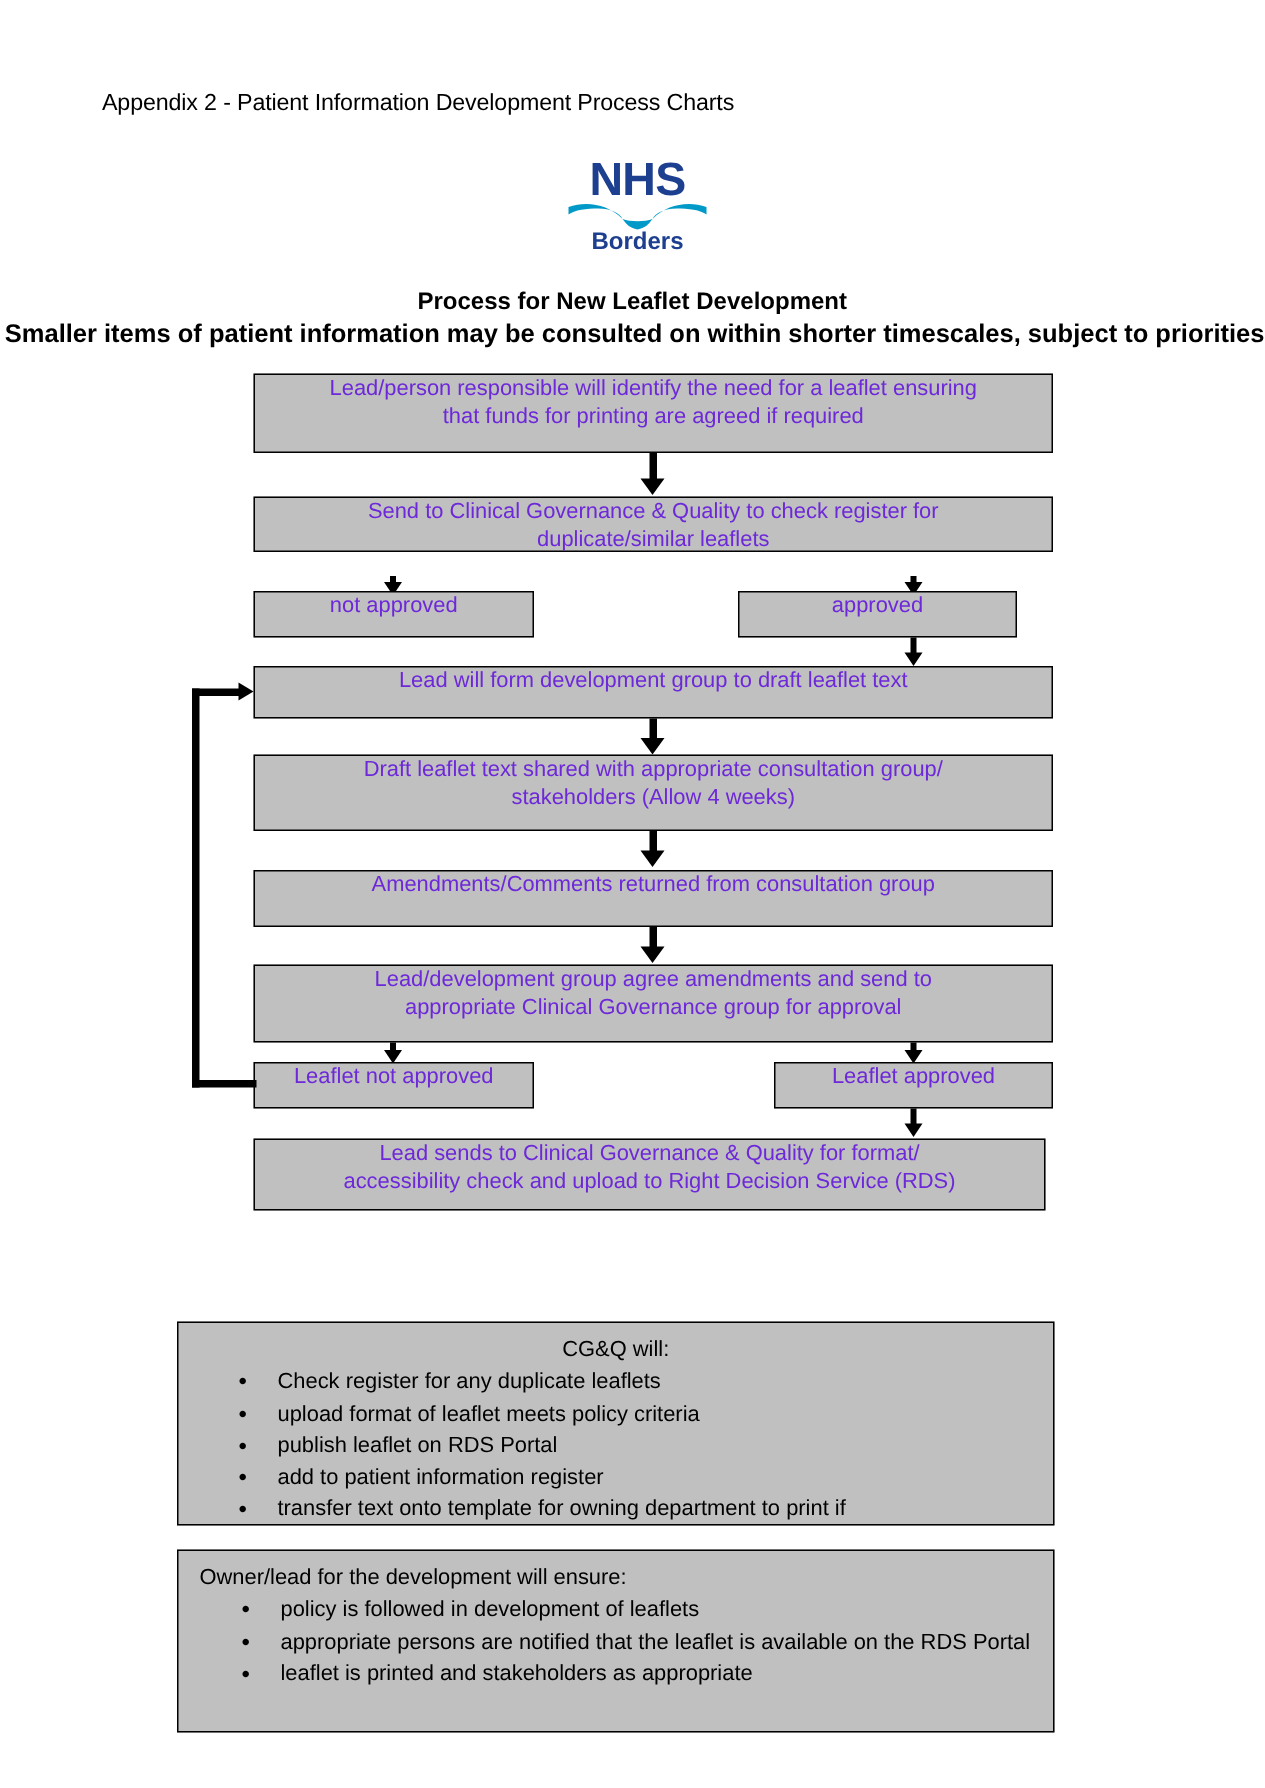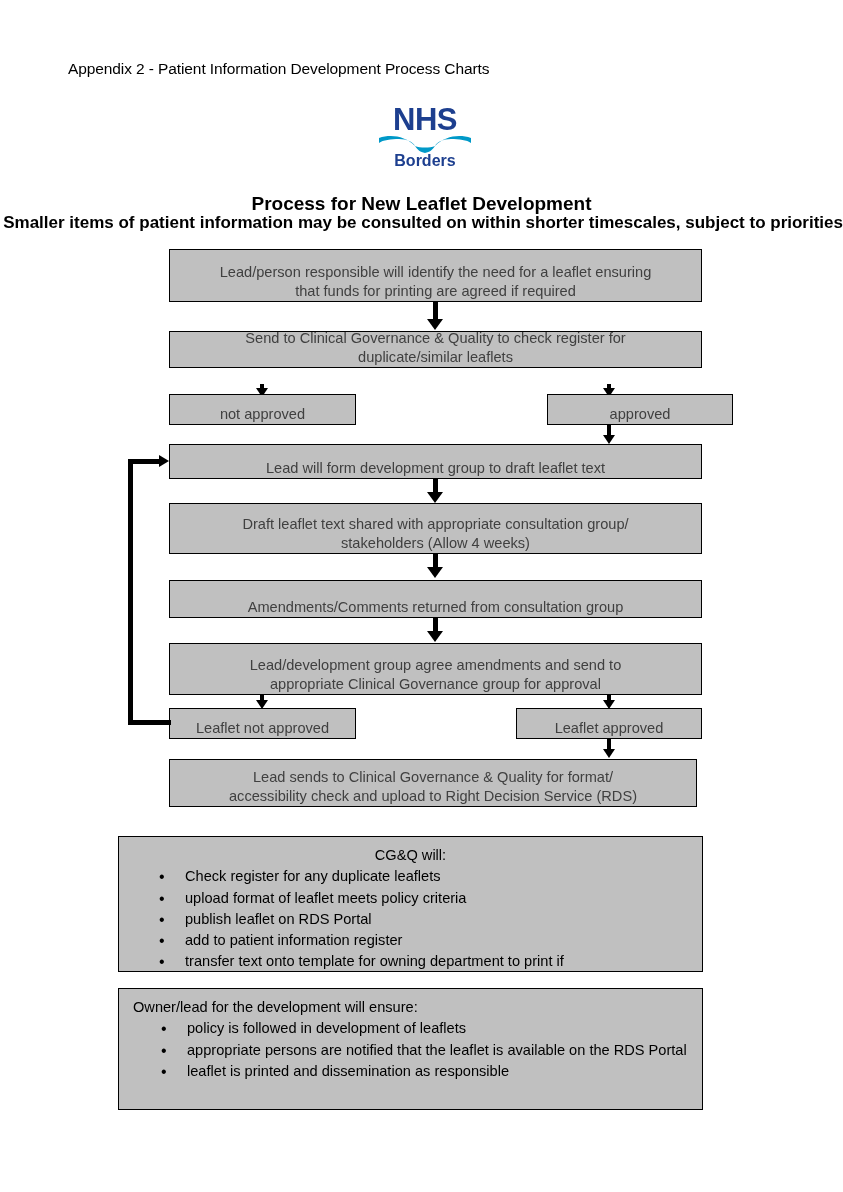--- a/index.html
+++ b/index.html
@@ -35,59 +35,60 @@
     height: 72px;
   }
   .nhs-logo svg { display: block; }
 
   .process-title {
     position: absolute;
     left: 0;
     top: 193px;
     width: 843px;
     text-align: center;
-    font-size: 19px;
+    font-size: 16px;
     font-weight: bold;
   }
   .process-subtitle {
     position: absolute;
     left: 0;
     top: 213px;
     width: 843px;
     text-align: right;
     font-size: 17px;
     font-weight: bold;
   }
 
   
   .fbox {
     position: absolute;
     background: #c0c0c0;
     border: 1.6px solid #000000;
     box-sizing: border-box;
     display: flex;
-    align-items: flex-end;
+    align-items: flex-start;
     justify-content: center;
     text-align: center;
     font-size: 14.6px;
     line-height: 1.32;
     padding: 0 8px;
-    color: #404040;
+    color: #6d28d9;
   }
   .fbox span { display: block; }
 
   
   .ibox {
     position: absolute;
     background: #c0c0c0;
     border: 1.6px solid #000000;
     box-sizing: border-box;
     font-size: 14.6px;
     line-height: 1.46;
     padding: 8px 10px 9px 10px;
+    margin-top: 45px;
   }
   .ibox .ihead { display: block; }
   .ibox .ihead.center { text-align: center; }
   .ibox .ihead.left { text-align: left; padding-left: 4px; }
   .ibox ul {
     margin: 0;
     padding: 0;
     list-style: none;
   }
   .ibox li {
@@ -175,21 +176,21 @@
 <div class="vline" style="left:260px; top:384px; width:4px; height:6px;"></div>
 <div class="arrowhead thin" style="left:256px; top:388px;"></div>
 
 <div class="vline" style="left:607px; top:384px; width:4px; height:6px;"></div>
 <div class="arrowhead thin" style="left:603px; top:388px;"></div>
 
 <div class="fbox" style="left:169px; top:394px; width:187px; height:31px;">
   <span>not approved</span>
 </div>
 
-<div class="fbox" style="left:547px; top:394px; width:186px; height:31px;">
+<div class="fbox" style="left:492px; top:394px; width:186px; height:31px;">
   <span>approved</span>
 </div>
 
 <div class="vline" style="left:607px; top:425px; width:4px; height:12px;"></div>
 <div class="arrowhead thin" style="left:603px; top:435px;"></div>
 
 <div class="fbox" style="left:169px; top:444px; width:533px; height:35px;">
   <span>Lead will form development group to draft leaflet text</span>
 </div>
 <div class="vline" style="left:433px; top:479px; height:15px;"></div>
@@ -255,15 +256,15 @@
     <li>add to patient information register</li>
     <li>transfer text onto template for owning department to print if</li>
   </ul>
 </div>
 
 <div class="ibox owner" style="left:118px; top:988px; width:585px; height:122px;">
   <span class="ihead left">Owner/lead for the development will ensure:</span>
   <ul>
     <li>policy is followed in development of leaflets</li>
     <li>appropriate persons are notified that the leaflet is available on the RDS Portal</li>
-    <li>leaflet is printed and dissemination as responsible</li>
+    <li>leaflet is printed and stakeholders as appropriate</li>
   </ul>
 </div>
 
 </body></html>

